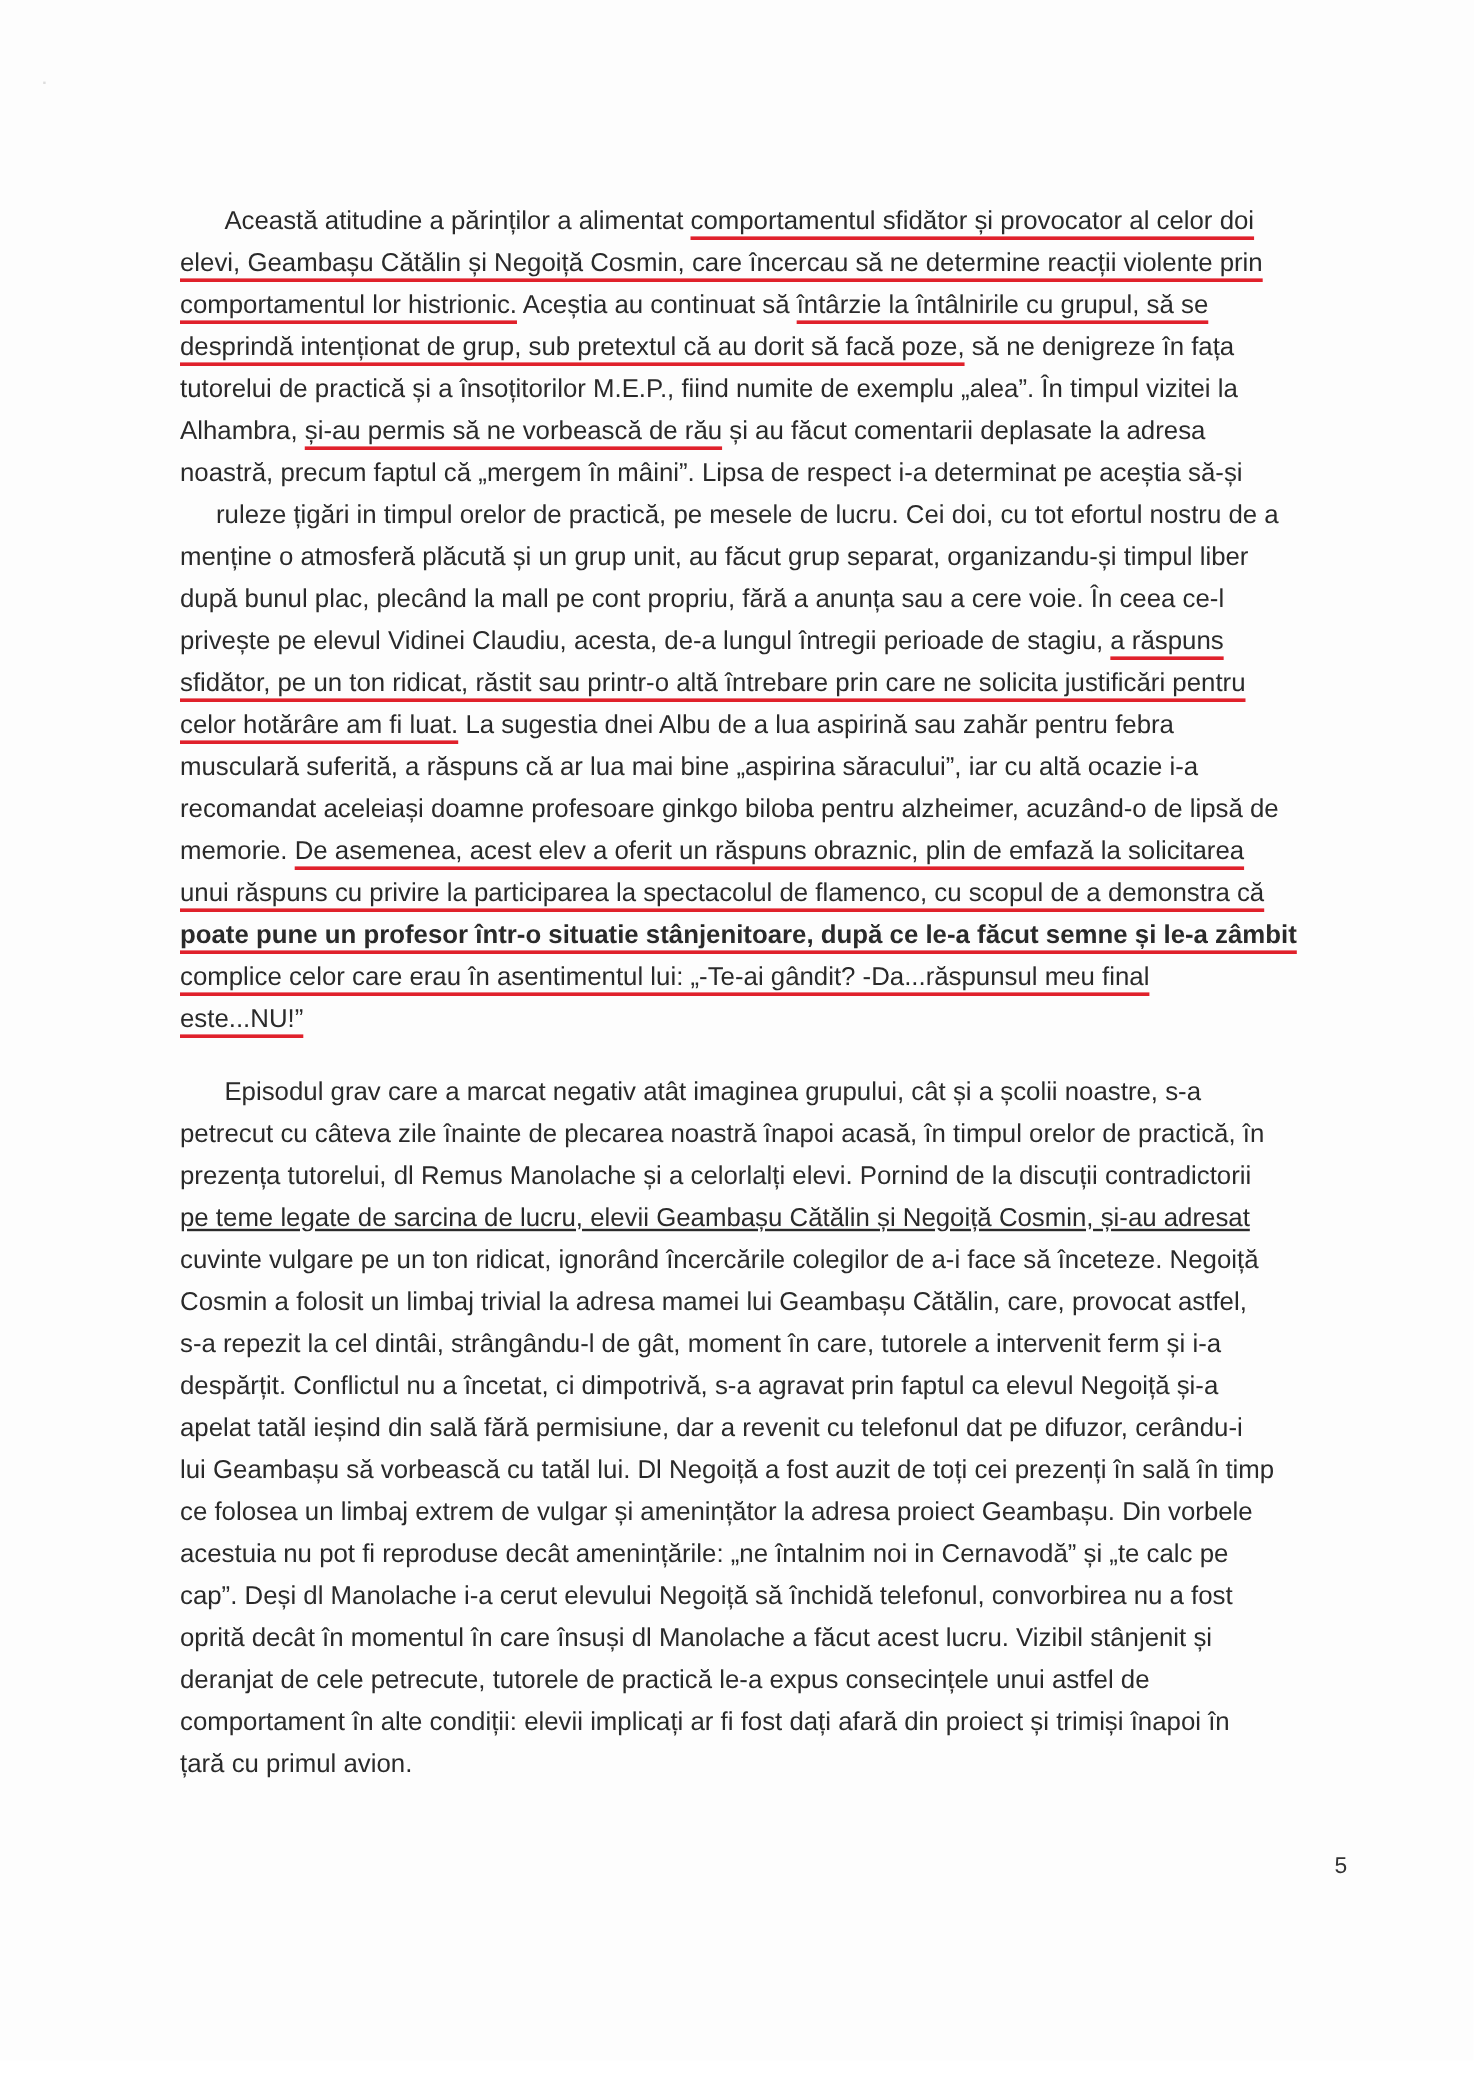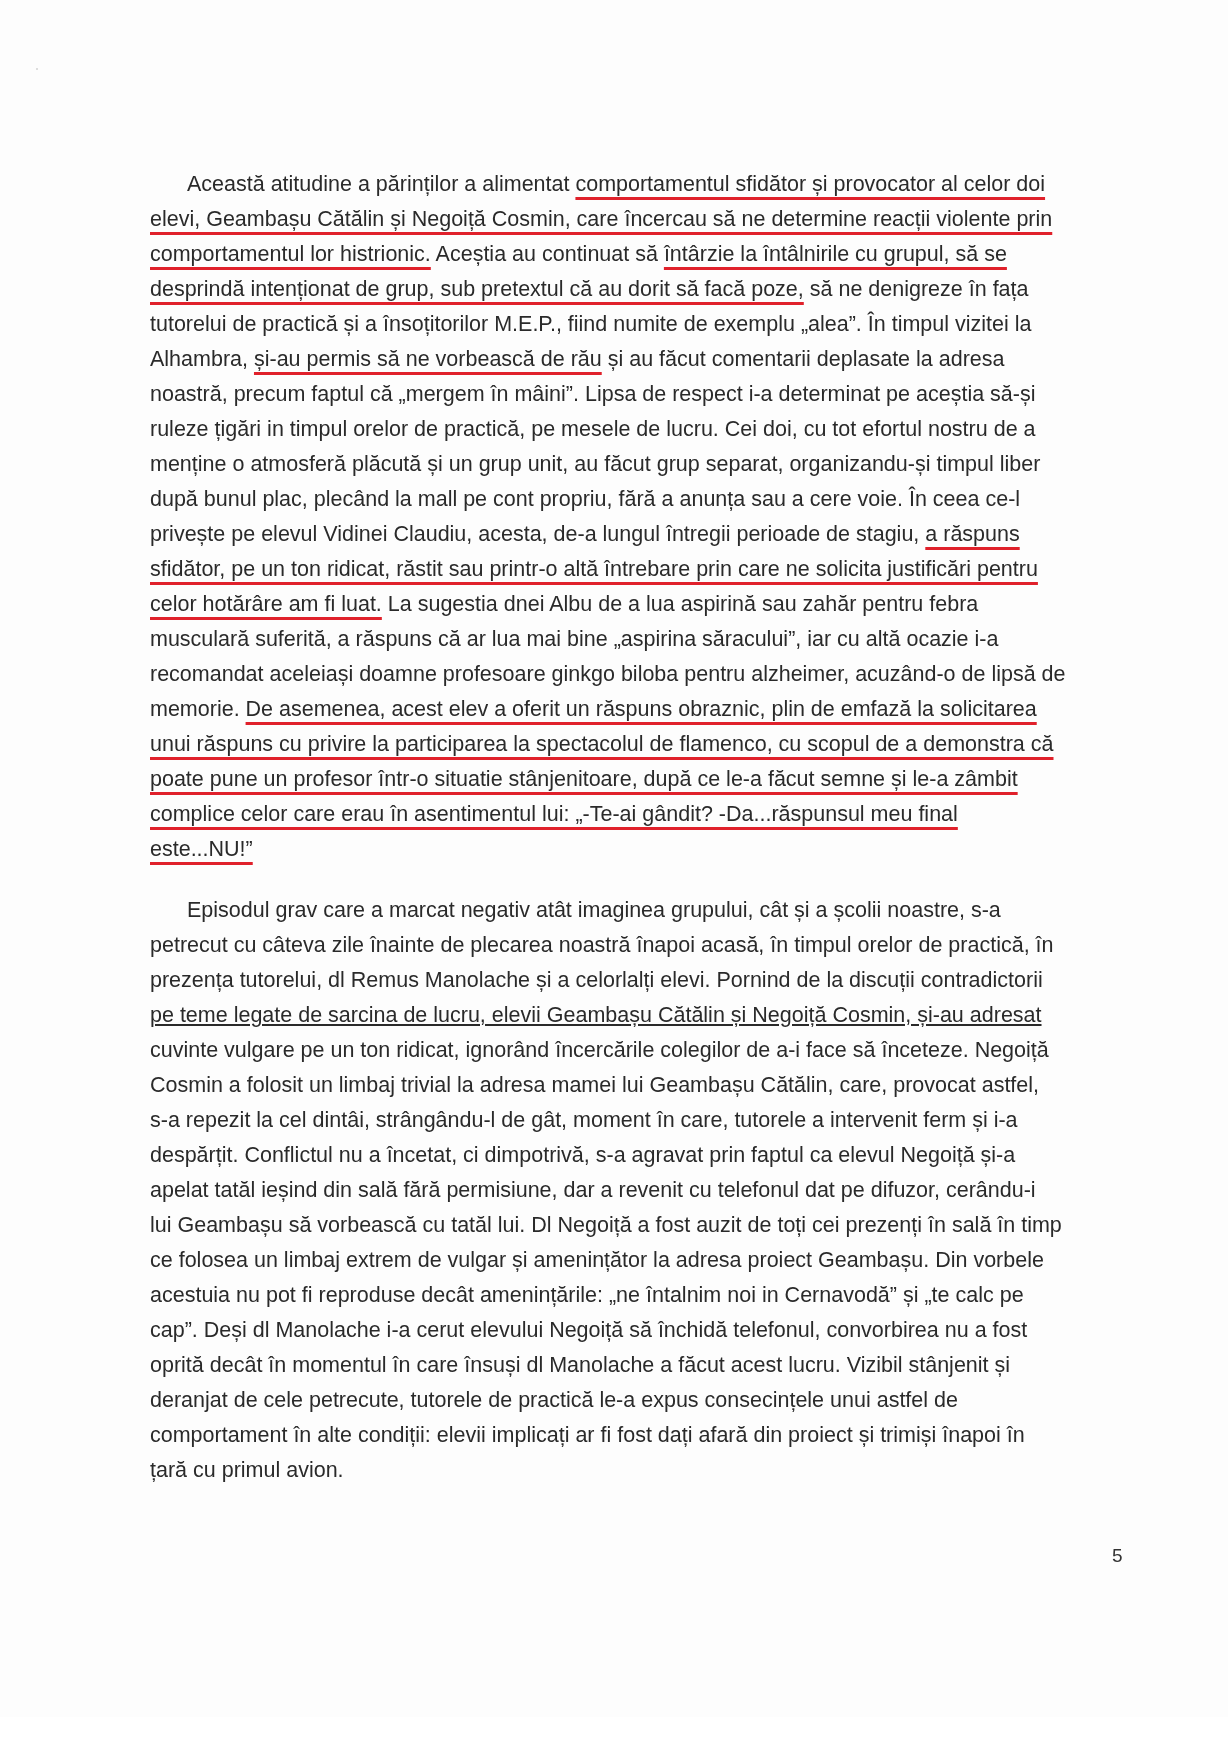--- a/index.html
+++ b/index.html
@@ -40,31 +40,31 @@
 <div class="page">
   <div class="scan-dot"></div>
   <div class="para" id="p1">
       <div class="line first" style="text-align: left; text-align-last: left;"><span>Această atitudine a părinților a alimentat </span><span class="ul" style="text-decoration-color: rgb(224, 33, 43);">comportamentul sfidător și provocator al celor doi</span></div>
       <div class="line" style="text-align: left; text-align-last: left;"><span class="ul" style="text-decoration-color: rgb(224, 33, 43);">elevi, Geambașu Cătălin și Negoiță Cosmin, care încercau să ne determine reacții violente prin</span></div>
       <div class="line" style="word-spacing: 0.00120192px; text-align: right; text-align-last: left;"><span class="ul" style="text-decoration-color: rgb(224, 33, 43);">comportamentul lor histrionic.</span><span> Aceștia au continuat să </span><span class="ul" style="text-decoration-color: rgb(224, 33, 43);">întârzie la întâlnirile cu grupul, să se</span></div>
       <div class="line" style="text-align: left; text-align-last: left;"><span class="ul" style="text-decoration-color: rgb(224, 33, 43);">desprindă intenționat de grup, sub pretextul că au dorit să facă poze,</span><span> să ne denigreze în fața</span></div>
       <div class="line" style="text-align: left; text-align-last: left;"><span>tutorelui de practică și a însoțitorilor M.E.P., fiind numite de exemplu „alea”. În timpul vizitei la</span></div>
       <div class="line" style="text-align: left; text-align-last: left;"><span>Alhambra, </span><span class="ul" style="text-decoration-color: rgb(224, 33, 43);">și-au permis să ne vorbească de rău</span><span> și au făcut comentarii deplasate la adresa</span></div>
       <div class="line" style="text-align: left; text-align-last: left;"><span>noastră, precum faptul că „mergem în mâini”. Lipsa de respect i-a determinat pe aceștia să-și</span></div>
-      <div class="line" style="text-align: left; text-align-last: left;"><span>ruleze țigări in timpul orelor de practică, pe mesele de lucru. Cei doi, cu tot efortul nostru de a</span></div>
+      <div class="line" style="text-align: left; text-align-last: left; margin-left: 30px;"><span>ruleze țigări in timpul orelor de practică, pe mesele de lucru. Cei doi, cu tot efortul nostru de a</span></div>
       <div class="line" style="text-align: left; text-align-last: left;"><span>menține o atmosferă plăcută și un grup unit, au făcut grup separat, organizandu-și timpul liber</span></div>
       <div class="line" style="text-align: left; text-align-last: left;"><span>după bunul plac, plecând la mall pe cont propriu, fără a anunța sau a cere voie. În ceea ce-l</span></div>
       <div class="line" style="text-align: right; text-align-last: left;"><span>privește pe elevul Vidinei Claudiu, acesta, de-a lungul întregii perioade de stagiu, </span><span class="ul" style="text-decoration-color: rgb(224, 33, 43);">a răspuns</span></div>
       <div class="line" style="text-align: left; text-align-last: left;"><span class="ul" style="text-decoration-color: rgb(224, 33, 43);">sfidător, pe un ton ridicat, răstit sau printr-o altă întrebare prin care ne solicita justificări pentru</span></div>
       <div class="line" style="text-align: left; text-align-last: left;"><span class="ul" style="text-decoration-color: rgb(224, 33, 43);">celor hotărâre am fi luat.</span><span> La sugestia dnei Albu de a lua aspirină sau zahăr pentru febra</span></div>
       <div class="line" style="text-align: left; text-align-last: left;"><span>musculară suferită, a răspuns că ar lua mai bine „aspirina săracului”, iar cu altă ocazie i-a</span></div>
       <div class="line" style="text-align: left; text-align-last: left;"><span>recomandat aceleiași doamne profesoare ginkgo biloba pentru alzheimer, acuzând-o de lipsă de</span></div>
       <div class="line" style="text-align: left; text-align-last: left;"><span>memorie. </span><span class="ul" style="text-decoration-color: rgb(224, 33, 43);">De asemenea, acest elev a oferit un răspuns obraznic, plin de emfază la solicitarea</span></div>
       <div class="line" style="text-align: left; text-align-last: left;"><span class="ul" style="text-decoration-color: rgb(224, 33, 43);">unui răspuns cu privire la participarea la spectacolul de flamenco, cu scopul de a demonstra că</span></div>
-      <div class="line" style="text-align: right; text-align-last: left;"><span class="ul" style="text-decoration-color: rgb(224, 33, 43);">poate pune un profesor într-o situatie stânjenitoare, după ce le-a făcut semne și le-a zâmbit</span></div>
+      <div class="line" style="text-align: right; text-align-last: left; font-weight: bold;"><span class="ul" style="text-decoration-color: rgb(224, 33, 43);">poate pune un profesor într-o situatie stânjenitoare, după ce le-a făcut semne și le-a zâmbit</span></div>
       <div class="line" style="text-align: left; text-align-last: left;"><span class="ul" style="text-decoration-color: rgb(224, 33, 43);">complice celor care erau în asentimentul lui: „-Te-ai gândit? -Da...răspunsul meu final</span></div>
       <div class="line last"><span class="ul" style="text-decoration-color: rgb(224, 33, 43);">este...NU!”</span></div>
     </div>
   <div class="para" id="p2">
       <div class="line first" style="text-align: left; text-align-last: left;"><span>Episodul grav care a marcat negativ atât imaginea grupului, cât și a școlii noastre, s-a</span></div>
       <div class="line" style="text-align: left; text-align-last: left;"><span>petrecut cu câteva zile înainte de plecarea noastră înapoi acasă, în timpul orelor de practică, în</span></div>
       <div class="line" style="text-align: center; text-align-last: left;"><span>prezența tutorelui, dl Remus Manolache și a celorlalți elevi. Pornind de la discuții contradictorii</span></div>
       <div class="line" style="text-align: left; text-align-last: left; text-decoration: underline;"><span>pe teme legate de sarcina de lucru, elevii Geambașu Cătălin și Negoiță Cosmin, și-au adresat</span></div>
       <div class="line" style="text-align: left; text-align-last: left;"><span>cuvinte vulgare pe un ton ridicat, ignorând încercările colegilor de a-i face să înceteze. Negoiță</span></div>
       <div class="line" style="text-align: left; text-align-last: left;"><span>Cosmin a folosit un limbaj trivial la adresa mamei lui Geambașu Cătălin, care, provocat astfel,</span></div>

